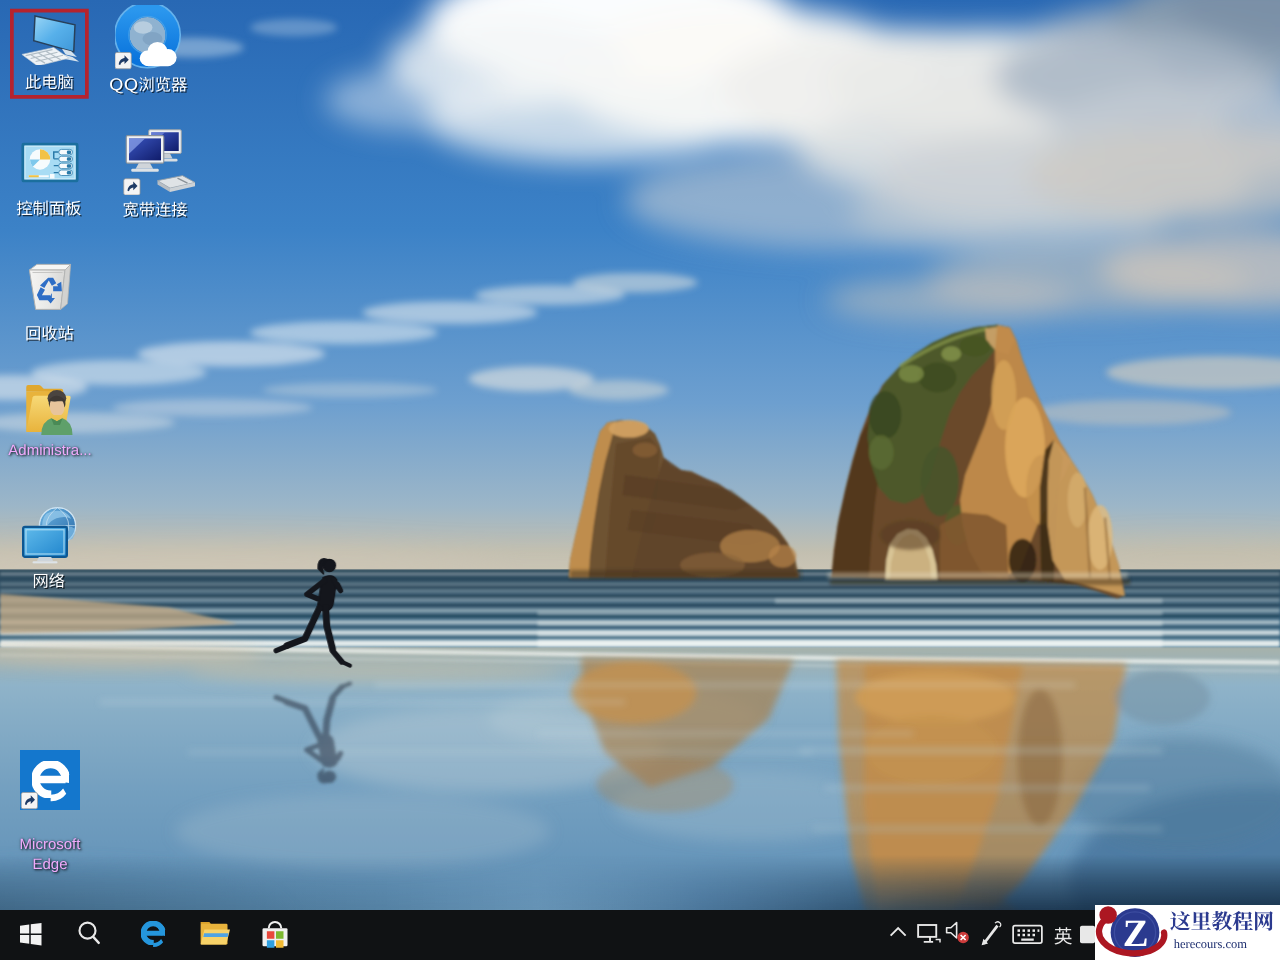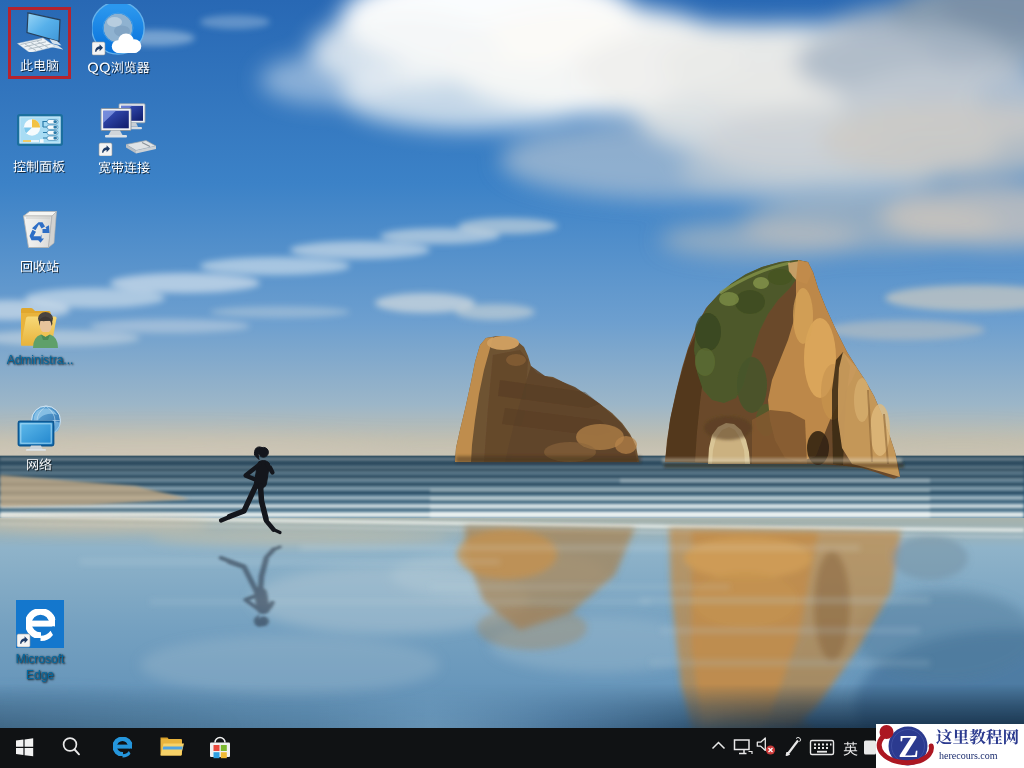--- a/index.html
+++ b/index.html
@@ -1,17 +1,17 @@
 <!DOCTYPE html>
 <html><head><meta charset="utf-8"><style>
 *{margin:0;padding:0;box-sizing:border-box}
 html,body{width:1024px;height:768px;overflow:hidden;background:#000;font-family:"Liberation Sans",sans-serif}
 #desk{position:absolute;left:0;top:0;width:1024px;height:768px}
 .icon{position:absolute;width:78px;text-align:center}
-.icon .lbl{color:#0369a1;font-size:12px;line-height:15px;text-shadow:1px 1px 2px rgba(0,0,0,.85), 0 0 2px rgba(0,0,0,.5)}
+.icon .lbl{color:#f0abfc;font-size:12px;line-height:15px;text-shadow:1px 1px 2px rgba(0,0,0,.85), 0 0 2px rgba(0,0,0,.5)}
 .gsvg{display:block;margin:0 auto}
 </style></head><body>
 
 <svg width="0" height="0" style="position:absolute">
 <defs>
 <filter id="lsh" x="-40%" y="-40%" width="180%" height="180%">
         <feGaussianBlur stdDeviation="0.6"></feGaussianBlur>
       </filter>
 <filter id="b1" x="-20%" y="-20%" width="140%" height="140%">
         <feGaussianBlur stdDeviation="0.7"></feGaussianBlur>
@@ -540,21 +540,21 @@
 <circle cx="24.5" cy="23.5" r="12.2" fill="none" stroke="#ffffff" stroke-width="6.8"></circle>
 </g>
 <rect x="12.5" y="20.6" width="24" height="6" fill="#ffffff"></rect>
 <path d="M36.5,20.6 a 12.2,12.2 0 0 0 -3.6,-5.4" stroke="#ffffff" stroke-width="6.4" fill="none"></path>
 <path d="M24.5,35.8 a 12.2,12.2 0 0 0 10,-5 l 2.5,4.2 a 15,15 0 0 1 -12.5,6 Z" fill="#ffffff"></path>
 <g>
           <rect x="1.0" y="34.0" width="13" height="13" rx="1.5" fill="#f4f4f4" stroke="#9a9a9a" stroke-width=".6"></rect>
           <path transform="translate(1.0,34.0)" d="M3,9.5 C3.2,6.5 5,4.6 7.6,4.3 L7.6,2.2 L11,5.8 L7.6,9.2 L7.6,7.0 C5.8,7.2 4.6,8.2 4.2,10 Z" fill="#1e3b66"></path>
         </g>
       </svg>
-      <div style="margin-top:4px">
+      <div style="margin-top:20px">
         <div class="lbl" style="line-height:15.5px">Microsoft<br>Edge</div>
       </div>
     </div>
   </div>
 <div style="position:absolute;left:0;top:728px;width:1024px;height:40px;background:#101214">
 <svg width="1024" height="40" viewBox="0 0 1024 40" style="position:absolute;left:0;top:-1.5px">
 <g fill="#f2f2f2">
 <path d="M16,13.6 L23.4,12.6 L23.4,19.7 L16,19.7 Z"></path>
 <path d="M24.6,12.45 L33.2,11.3 L33.2,19.7 L24.6,19.7 Z"></path>
 <path d="M16,20.9 L23.4,20.9 L23.4,28 L16,27 Z"></path>

